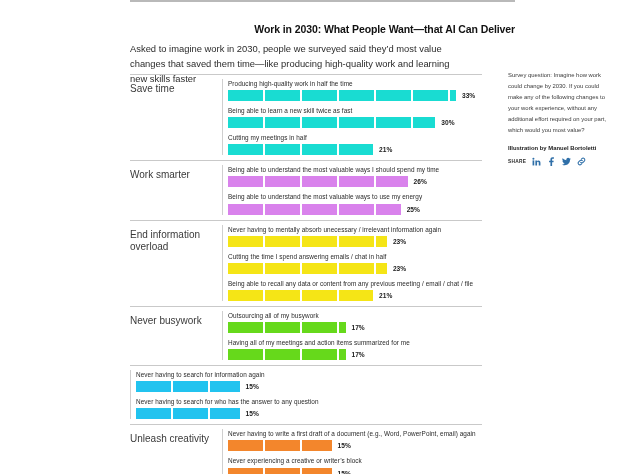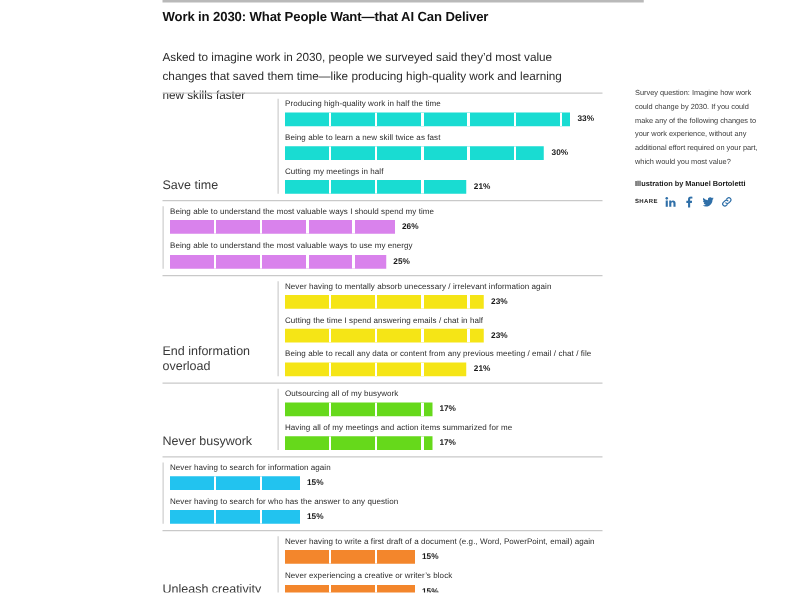--- a/index.html
+++ b/index.html
@@ -35,45 +35,45 @@
     height: 2px;
     background: #b9b9b9;
     width: 100%;
     margin: 0;
   }
   .title {
     font-size: 10.5px;
     font-weight: bold;
     color: #111111;
     letter-spacing: -0.1px;
-    margin: 6px 0 0 0;
+    margin: 21px 0 0 0;
     line-height: 1.2;
+    text-align: right;
   }
   .deck {
     font-size: 9.4px;
     color: #2b2b2b;
     line-height: 1.62;
-    margin: 17px 0 0 0;
+    margin: 5px 0 0 0;
     width: 330px;
     font-weight: normal;
   }
 
   
   .chart {
     position: absolute;
     left: 130px;
     top: 74px;
     width: 352px;
   }
   .section {
     display: flex;
     border-top: 1px solid #c9c9c9;
     padding: 4px 0 5px 0;
     box-sizing: border-box;
-    align-items: flex-end;
   }
   .section:first-child { border-top: 1px solid #c9c9c9; }
   .section-last { border-bottom: 1px solid #c9c9c9; }
 
   .cat-label {
     width: 92px;
     flex: 0 0 92px;
     font-size: 10px;
     color: #3a3a3a;
     line-height: 1.25;
@@ -205,20 +205,21 @@
           <div class="bar-item">
             <div class="bar-caption">Cutting my meetings in half</div>
             <div class="bar-row">
               <div class="bar" style="width: 145.1px; background: rgb(25, 220, 210);"></div>
               <span class="bar-value">21%</span>
             </div>
           </div>
         </div>
       </div>
       <div class="section">
+        <div class="cat-label">Work smarter</div>
         <div class="bars">
           <div class="bar-item">
             <div class="bar-caption">Being able to understand the most valuable ways I should spend my time</div>
             <div class="bar-row">
               <div class="bar" style="width: 179.6px; background: rgb(217, 130, 236);"></div>
               <span class="bar-value">26%</span>
             </div>
           </div>
           <div class="bar-item">
             <div class="bar-caption">Being able to understand the most valuable ways to use my energy</div>

